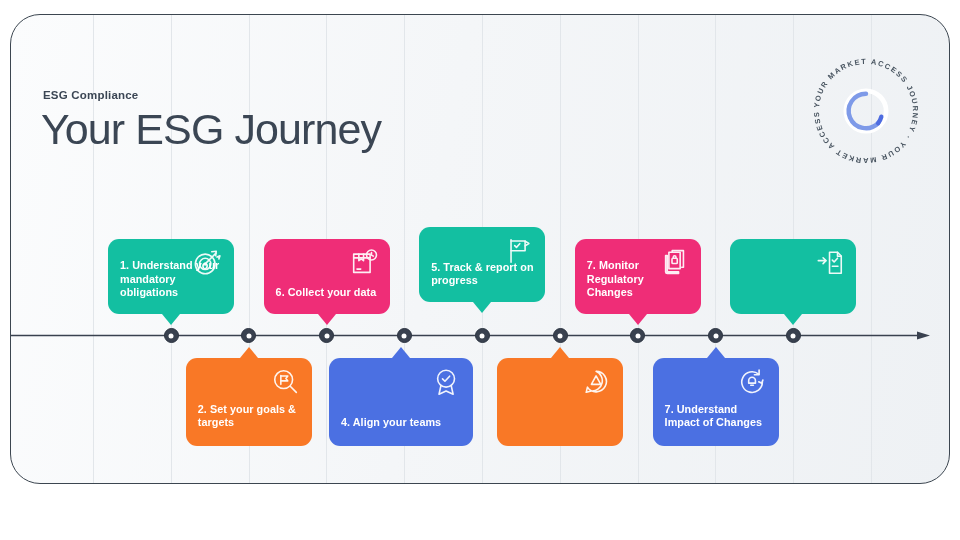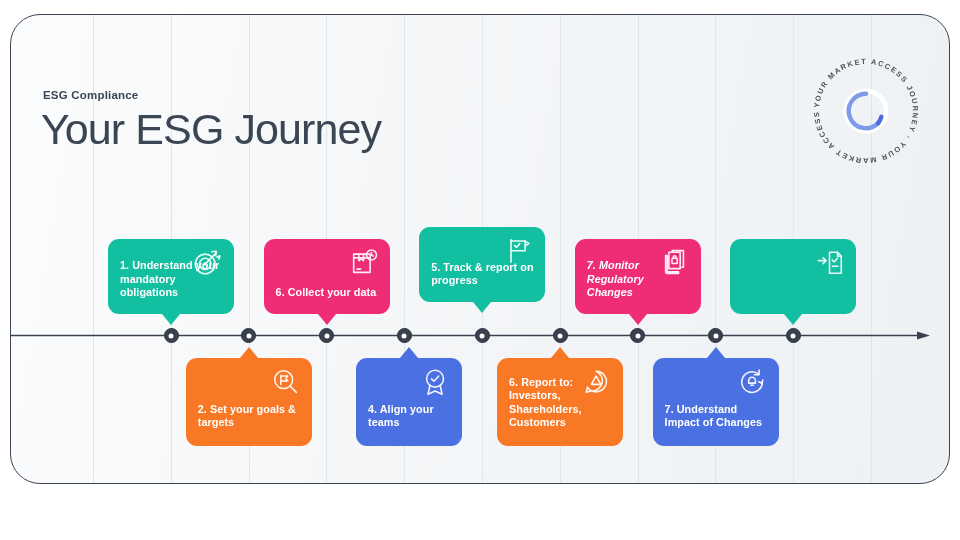--- a/index.html
+++ b/index.html
@@ -205,21 +205,21 @@
         <svg class="cardicon" viewBox="0 0 32 32" fill="none" stroke="#ffffff" stroke-width="1.7" stroke-linecap="round" stroke-linejoin="round">
           <path d="M5 10.5 h17.5 V26 H5 Z"></path>
           <path d="M5 10.5 V6.5 h17.5 v4"></path>
           <path d="M10.5 6.5 v7 l2.5-2 2.5 2 v-7"></path>
           <path d="M8.5 22.5 h4"></path>
           <circle cx="24" cy="7.5" r="5.3"></circle>
           <path d="M24 4.8 V7.5 l1.9 1.2"></path>
         </svg>
         <div class="label">6. Collect your data</div>
       </div>
-      <div class="card bot" style="left: 345px; top: 343px; width: 106px; height: 88px; background: rgb(75, 112, 226);">
+      <div class="card bot" style="left: 318px; top: 343px; width: 144px; height: 88px; background: rgb(75, 112, 226);">
         <div class="tail" style="border-top-color: rgb(75, 112, 226); border-bottom-color: rgb(75, 112, 226);"></div>
         <svg class="cardicon" viewBox="0 0 32 32" fill="none" stroke="#ffffff" stroke-width="1.7" stroke-linecap="round" stroke-linejoin="round">
           <circle cx="15" cy="12.5" r="9"></circle>
           <path d="M11.2 12.6 l2.6 2.6 5-5.4"></path>
           <path d="M9.5 20 L7.5 29 l7.5-3.4 7.5 3.4 L20.5 20"></path>
         </svg>
         <div class="label">4. Align your teams</div>
       </div>
       <div class="card top" style="left: 408.2px; top: 212px; width: 126px; height: 75px; background: rgb(19, 191, 161);">
         <div class="tail" style="border-top-color: rgb(19, 191, 161); border-bottom-color: rgb(19, 191, 161);"></div>
@@ -230,23 +230,22 @@
           <path d="M22.5 5.4 l4 2.6 -4 2.6"></path>
         </svg>
         <div class="label">5. Track &amp; report on progress</div>
       </div>
       <div class="card bot" style="left: 486px; top: 343px; width: 126px; height: 88px; background: rgb(249, 120, 38);">
         <div class="tail" style="border-top-color: rgb(249, 120, 38); border-bottom-color: rgb(249, 120, 38);"></div>
         <svg class="cardicon" viewBox="0 0 32 32" fill="none" stroke="#ffffff" stroke-width="1.7" stroke-linecap="round" stroke-linejoin="round">
           <path d="M15 4.5 a11 11 0 1 1 -9.2 17 L4.5 27 l5.6-1.4 A11 11 0 0 0 15 4.5 Z"></path>
           <path d="M15 9.5 l5 9 h-10 Z"></path>
         </svg>
-        <div class="label">6. Report to: Investors, Shareholders, Customers</div>
-      </div>
-      <div class="card top" style="left: 563.8px; top: 224px; width: 126px; height: 75px; background: rgb(239, 45, 119); font-style: italic;">
+      </div>
+      <div class="card top" style="left: 563.8px; top: 224px; width: 126px; height: 75px; background: rgb(239, 45, 119);">
         <div class="tail" style="border-top-color: rgb(239, 45, 119); border-bottom-color: rgb(239, 45, 119);"></div>
         <svg class="cardicon" viewBox="0 0 32 32" fill="none" stroke="#ffffff" stroke-width="1.7" stroke-linecap="round" stroke-linejoin="round">
           <path d="M9.5 4.5 h12 V22 h-12 Z"></path>
           <path d="M13 4.5 V2.8 h12 V20.5 h-1.8"></path>
           <path d="M6 8 h1.8 V25.5 h12 v1.7 h-12 A1.8 1.8 0 0 1 6 25.5 Z"></path>
           <rect x="12.8" y="11" width="5.6" height="5.6" rx="1"></rect>
           <path d="M14.2 11 v-1.4 a1.4 1.4 0 0 1 2.8 0 V11"></path>
         </svg>
         <div class="label">7. Monitor Regulatory Changes</div>
       </div>

